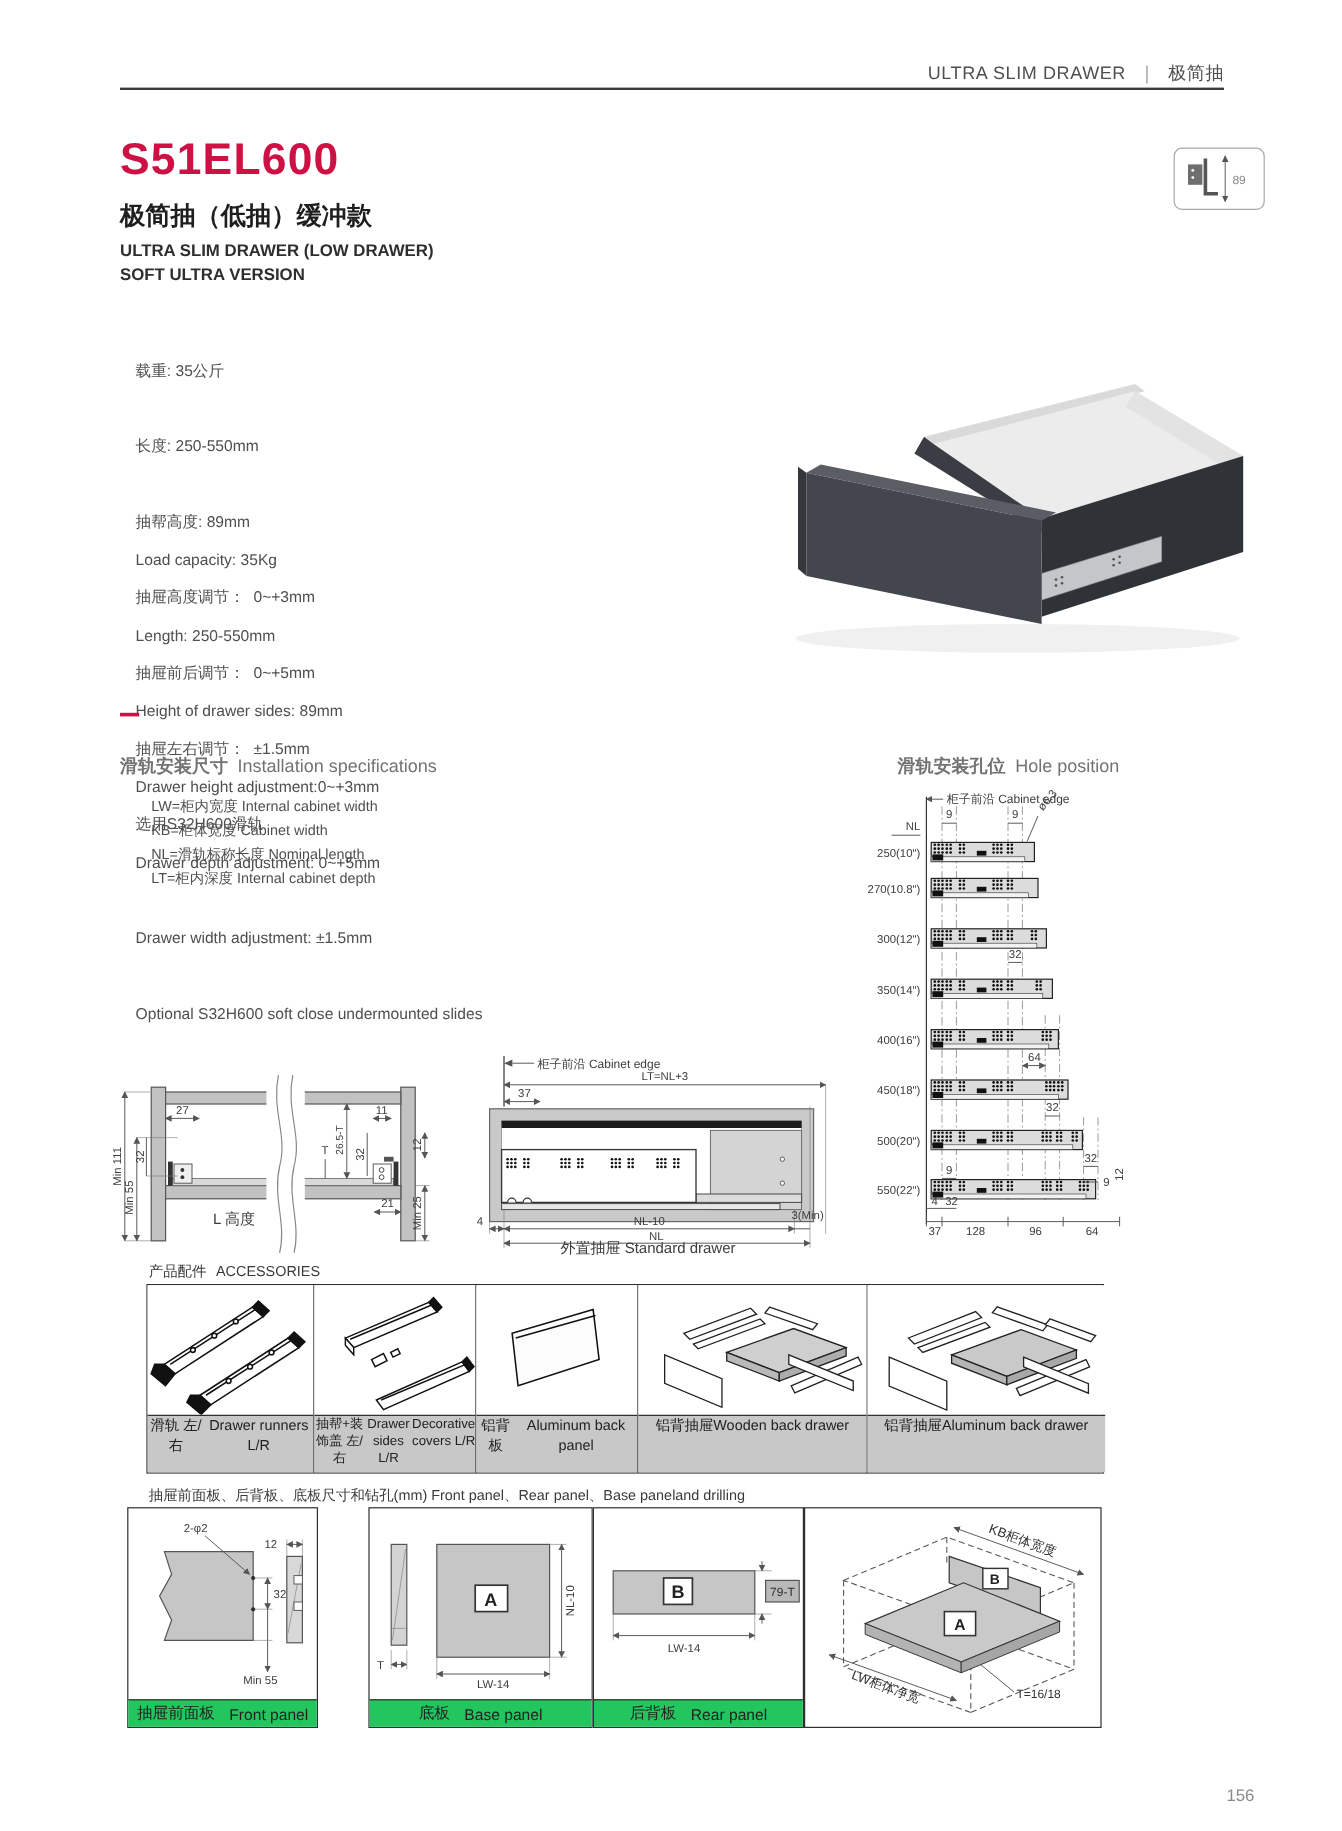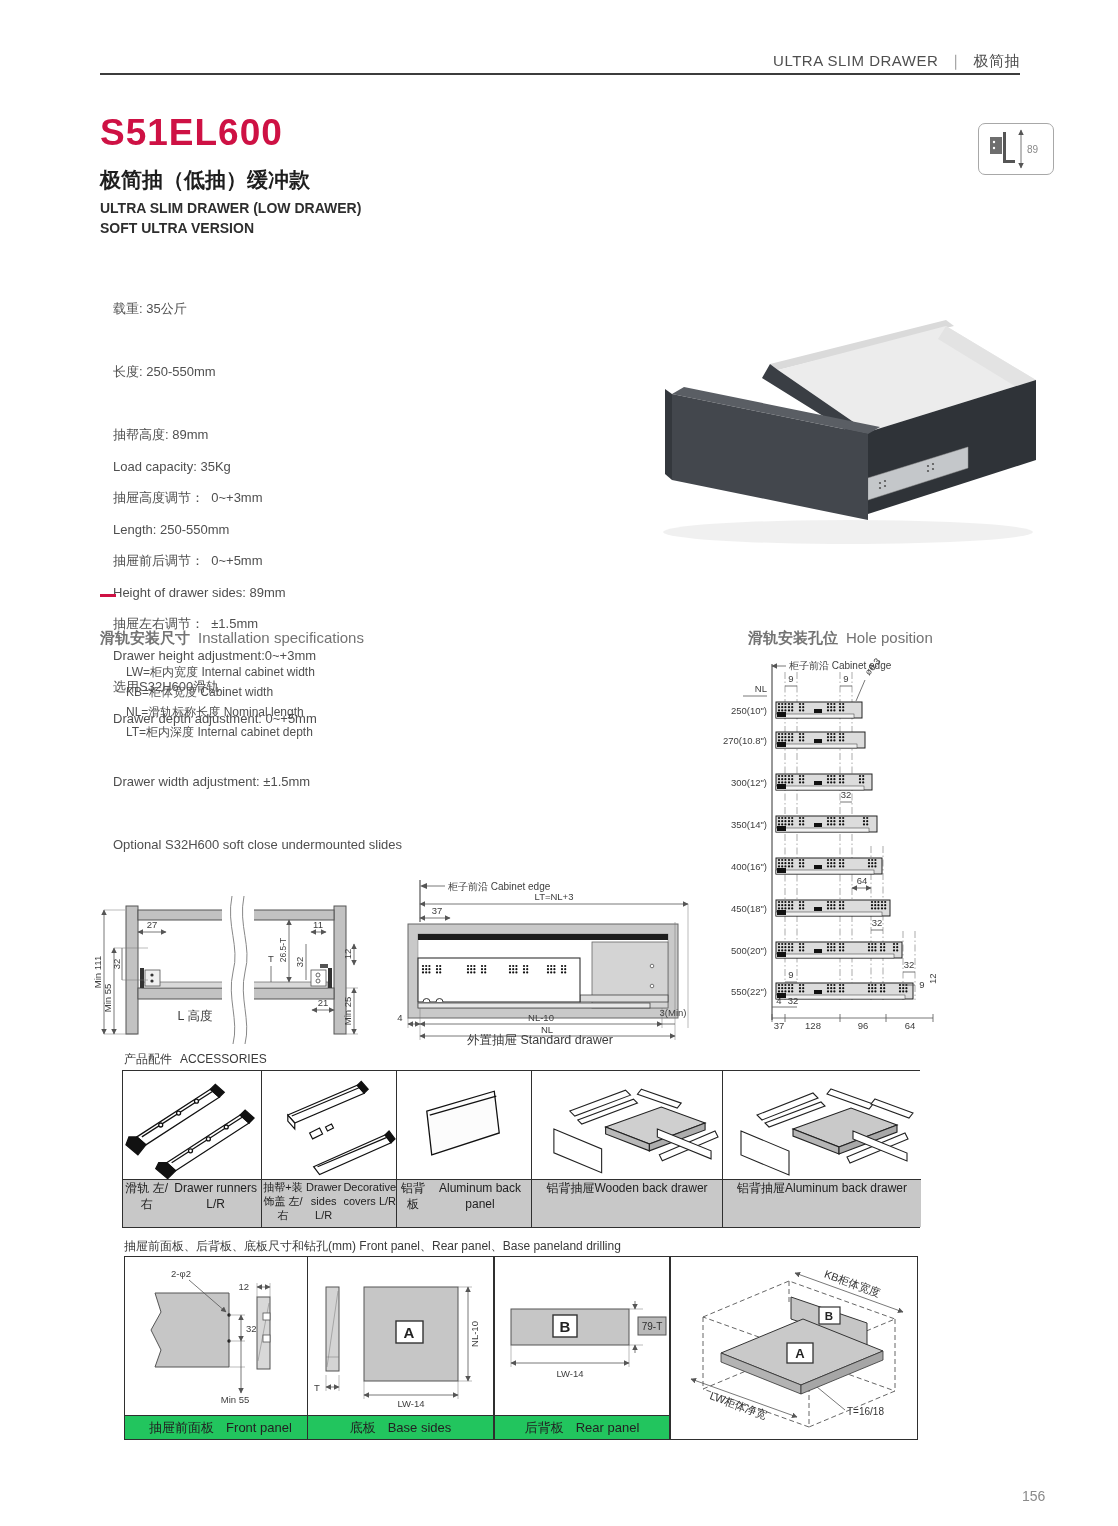--- a/index.html
+++ b/index.html
@@ -537,21 +537,21 @@
       </div>
       <div class="acc-cap">
         <div>铝背抽屉</div>
         <div>Aluminum back drawer</div>
       </div>
     </div>
   </div>
 
   <div class="abs panels-title">抽屉前面板、后背板、底板尺寸和钻孔(mm)   Front panel、Rear panel、Base paneland drilling</div>
 
-  <div class="abs pbox" style="left:124px;width:193px">
+  <div class="abs pbox" style="left:106px;width:159px">
     <div class="img">
       <svg width="182" height="154" viewBox="0 0 182 154">
         <polygon points="30,36 104,36 104,110 30,110 36,93 26,73 36,55" class="panel-gray"></polygon>
         <circle cx="104" cy="58" r="1.7" fill="#222"></circle>
           <circle cx="104" cy="84" r="1.7" fill="#222"></circle>
         <text x="56" y="20" text-anchor="middle" class="dt">2-φ2</text>
         <line x1="64" y1="23" x2="101" y2="55" class="dim" marker-end="url(#ah)"></line>
         <line x1="104" y1="58" x2="120" y2="58" class="thin"></line>
         <line x1="104" y1="84" x2="120" y2="84" class="thin"></line>
         <line x1="116" y1="58" x2="116" y2="84" class="dim" marker-start="url(#ah)" marker-end="url(#ah)"></line>
@@ -594,21 +594,21 @@
         <line x1="160" y1="30" x2="160" y2="124" class="dim" marker-start="url(#ah)" marker-end="url(#ah)"></line>
         <text transform="translate(170,77) rotate(-90)" text-anchor="middle" class="dt">NL-10</text>
         <line x1="56" y1="124" x2="56" y2="142" class="thin"></line>
           <line x1="150" y1="124" x2="150" y2="142" class="thin"></line>
         <line x1="56" y1="138" x2="150" y2="138" class="dim" marker-start="url(#ah)" marker-end="url(#ah)"></line>
         <text x="103" y="150" text-anchor="middle" class="dt">LW-14</text>
       </svg>
     </div>
     <div class="cap">
       <span class="cn">底板</span>
-      <span>Base sides</span>
+      <span>Base panel</span>
     </div>
   </div>
 
   <div class="abs pbox" style="left:494px;width:176px">
     <div class="img">
       <svg width="173" height="154" viewBox="0 0 173 154">
         <rect x="16" y="52" width="118" height="36" class="panel-gray"></rect>
         <rect x="58" y="58" width="24" height="22" fill="#fff" stroke="#333" stroke-width="1.4"></rect>
         <text x="70" y="75" text-anchor="middle" font-size="15" font-weight="700" fill="#222">B</text>
         <line x1="134" y1="52" x2="148" y2="52" class="thin"></line>

